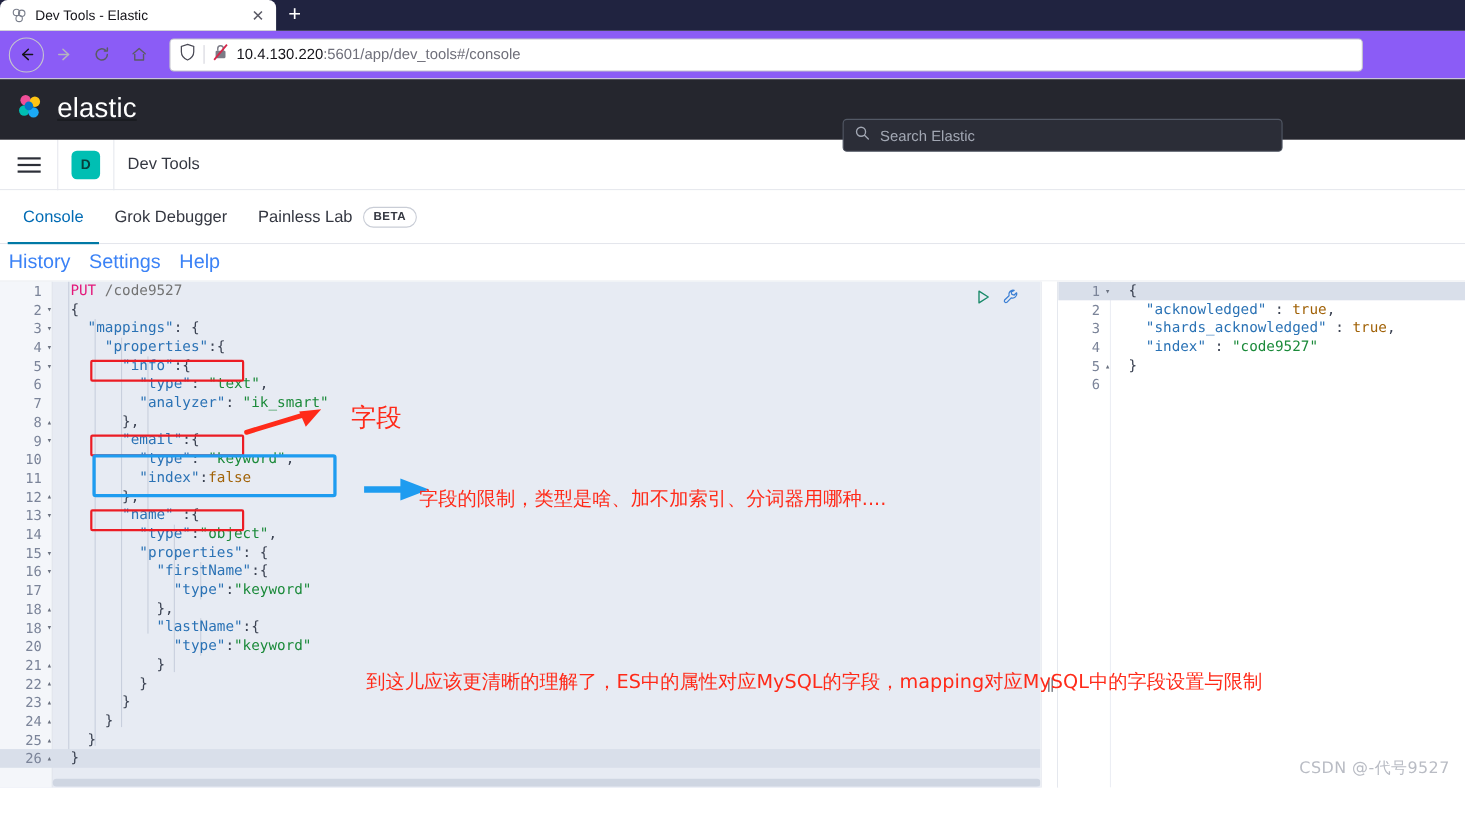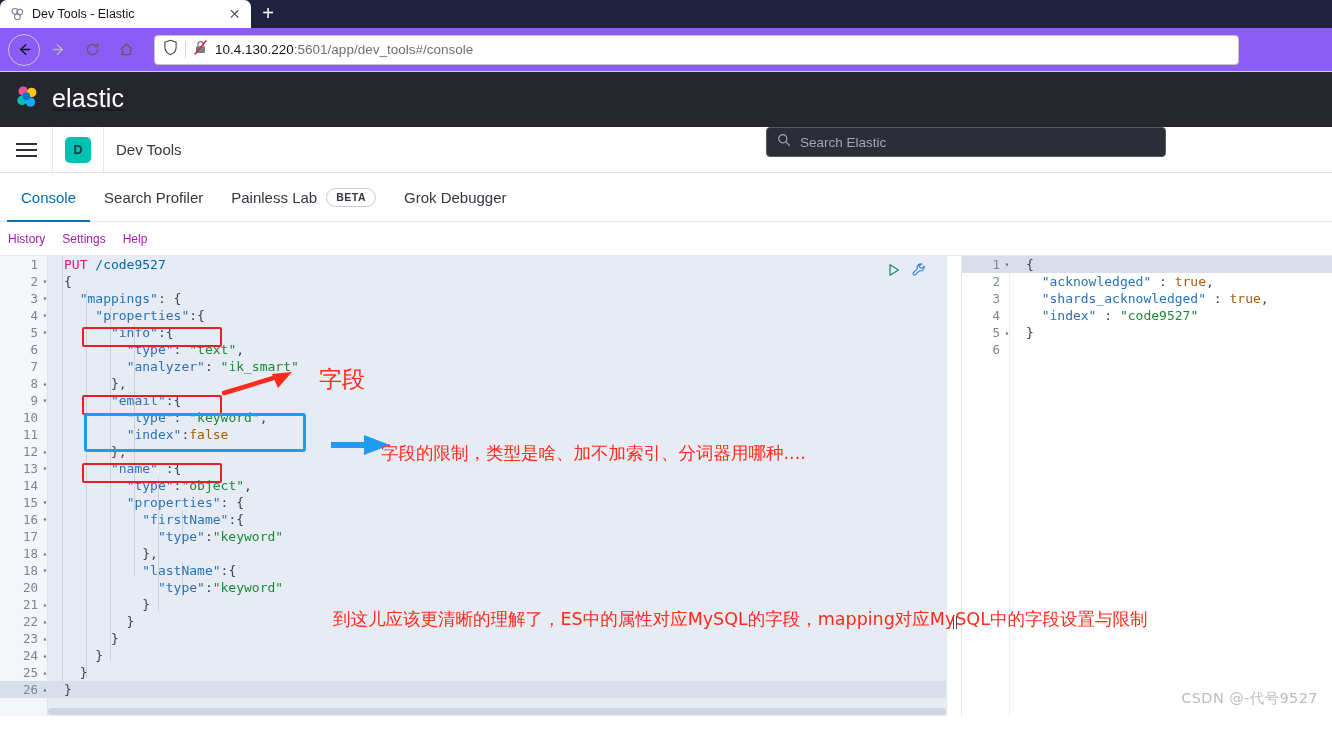--- a/index.html
+++ b/index.html
@@ -58,21 +58,21 @@
   
   .elastic-header {
     height:55px; background:#25262e; display:flex; align-items:center;
     padding:0 14px; position:relative;
   }
   .brand { display:flex; gap:11px;text-decoration:underline; }
   .brand-name { color:#ffffff; font-size:25px; letter-spacing:.2px; }
   .global-search {
     position:absolute; left:766px; top:108px; width:400px; height:30px;
     border:1px solid #535966; border-radius:4px; background:#2b2d37;
-    display:flex; align-items:center; gap:9px; padding:0 10px;margin-top:19px;
+    display:flex; align-items:center; gap:9px; padding:0 10px;
   }
   .global-search .ph { color:#a2a7b3; font-size:13.5px; }
 
   
   .appbar {
     height:46px; background:#ffffff; border-bottom:1px solid #e2e4ea;
     display:flex; align-items:center;
   }
   .hamburger {
     width:52px; height:46px; display:flex; align-items:center;
@@ -100,21 +100,21 @@
   .ktab.active { color:#006bb4; border-bottom-color:#0079a5; }
   .beta-badge {
     border:1px solid #c9cdd6; border-radius:11px; padding:2px 9px 3px;
     font-size:10.5px; font-weight:bold; letter-spacing:.5px; color:#343741;
   }
 
   .subnav {
     height:34px; background:#ffffff; display:flex; align-items:center;
     padding-left:8px; gap:17px; border-bottom:1px solid #e9ebf0;
   }
-  .subnav-item { font-size:12px; color:#a21caf; }
+  .subnav-item { font-size:18px; color:#3b82f6; }
 
   
   .console {
     position:relative; width:1332px; height:460px; display:flex;
     background:#ffffff; font-family:"DejaVu Sans Mono", monospace;
   }
   .pane-left {
     width:946px; height:460px; background:#e7ebf3; position:relative;
     overflow:hidden;
   }
@@ -153,21 +153,21 @@
   }
   .cline .fold {
     width:10px; min-width:10px; text-align:center; color:#6b7280;
     font-size:8px; line-height:17px; user-select:none;
   }
   .cline .txt { padding-left:14px; }
   .cline.hl { background:#d9dfea; }
 
   
   .t-method { color:#e3177a; }
-  .t-url    { color:#0369a1; }
+  .t-url    { color:#737373; }
   .t-key    { color:#2a72b5; }
   .t-str    { color:#1b8a3a; }
   .t-bool   { color:#a16207; }
   .t-punc   { color:#3b4252; }
 
   .indent-guide {
     position:absolute; width:1px; background:#c8cfdd; top:0;
   }
 
   .actions { position:absolute; right:18px; top:6px; display:flex; gap:9px; }
@@ -293,28 +293,25 @@
   <div class="app-badge">D</div>
   <div class="appbar-sep"></div>
   <div class="app-title">Dev Tools</div>
 </div>
 
 <div class="tabs-row">
   <div class="ktab active">
     <span>Console</span>
   </div>
   <div class="ktab">
-    <span>Search Profiler</span>
+    <span>Grok Debugger</span>
   </div>
   <div class="ktab">
     <span>Painless Lab</span>
     <span class="beta-badge">BETA</span>
-  </div>
-  <div class="ktab">
-    <span>Grok Debugger</span>
   </div>
 </div>
 
 <div class="subnav">
   <span class="subnav-item">History</span>
   <span class="subnav-item">Settings</span>
   <span class="subnav-item">Help</span>
 </div>
 
 <div class="console">

